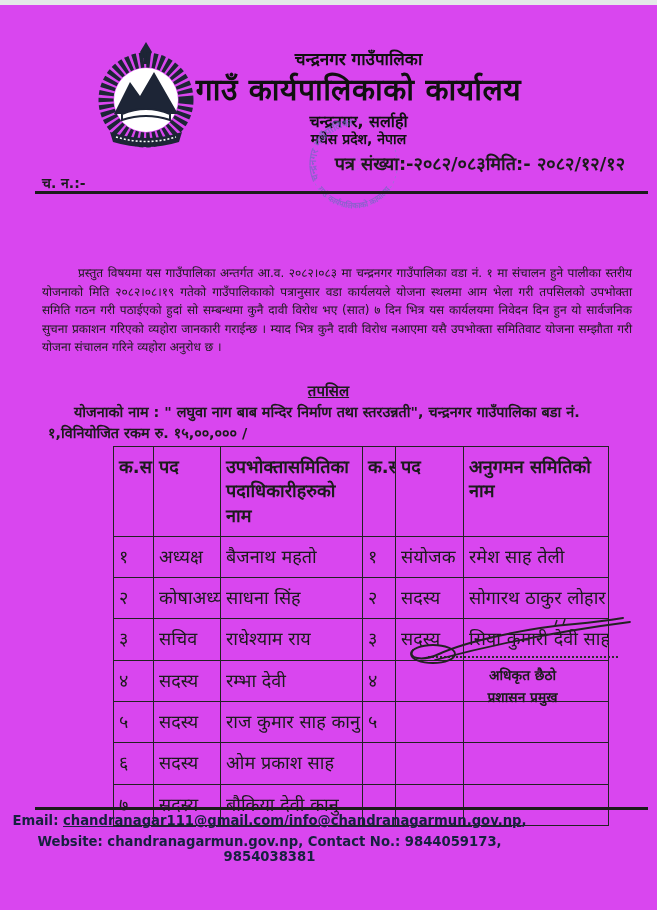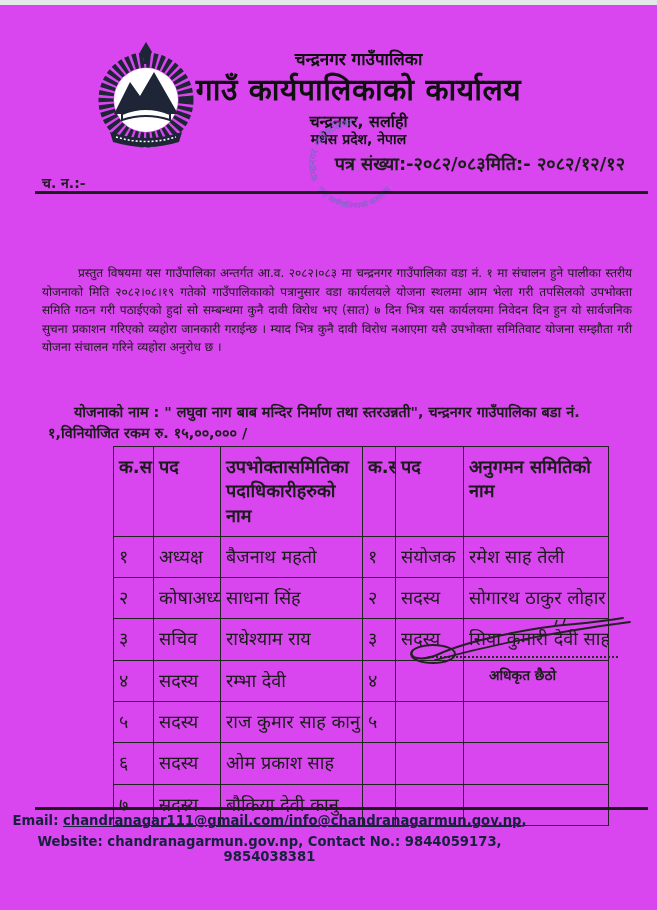--- a/index.html
+++ b/index.html
@@ -92,20 +92,21 @@
   <div class="meta-row">
     <span>पत्र संख्या:-२०८२/०८३</span>
     <span>मिति:- २०८२/१२/१२</span>
   </div>
   <div class="ref-no">च. न.:-</div>
   <div class="head-rule"></div>
 
 
   <div class="body-par">प्रस्तुत विषयमा यस गाउँपालिका अन्तर्गत आ.व. २०८२।०८३ मा चन्द्रनगर गाउँपालिका वडा नं. १ मा संचालन हुने पालीका  स्तरीय योजनाको मिति २०८२।०८।१९ गतेको गाउँपालिकाको पत्रानुसार वडा कार्यलयले योजना स्थलमा आम भेला गरी तपसिलको उपभोक्ता समिति गठन गरी पठाईएको हुदां सो सम्बन्धमा कुनै दावी विरोध भए (सात) ७ दिन भित्र यस कार्यलयमा निवेदन दिन हुन यो सार्वजनिक सुचना प्रकाशन गरिएको व्यहोरा जानकारी गराईन्छ । म्याद भित्र कुनै दावी विरोध नआएमा यसै उपभोक्ता समितिवाट योजना सम्झौता गरी योजना संचालन गरिने व्यहोरा अनुरोध छ ।</div>
 
+  <div class="tapasil">तपसिल</div>
   <div class="plan1">योजनाको नाम : " लघुवा नाग बाब मन्दिर निर्माण तथा स्तरउन्नती", चन्द्रनगर गाउँपालिका बडा नं.</div>
   <div class="plan2">१,विनियोजित रकम रु. १५,००,००० /</div>
 
   <table class="tbl">
     <colgroup>
       <col style="width:40px">
         <col style="width:67px">
         <col style="width:142px">
       <col style="width:33px">
         <col style="width:68px">
@@ -183,20 +184,21 @@
 
   <div class="sig-wrap">
     <svg class="sig-scribble" viewBox="0 0 235 52" aria-hidden="true">
       <path d="M8 34 C2 42 16 46 34 38 C60 26 120 12 170 8 C190 6 205 4 218 2" fill="none" stroke="#222" stroke-width="2" stroke-linecap="round"></path>
       <path d="M30 44 C60 36 130 18 225 6" fill="none" stroke="#222" stroke-width="1.8" stroke-linecap="round"></path>
       <ellipse cx="28" cy="38" rx="22" ry="9" fill="none" stroke="#222" stroke-width="1.8"></ellipse>
       <path d="M150 10 l2 -6 M158 9 l2 -6" stroke="#222" stroke-width="1.5"></path>
     </svg>
     <span class="sig-dots"></span>
     <div class="sig-post">अधिकृत छैठो</div>
+    <div class="sig-post">प्रशासन प्रमुख</div>
   </div>
 
   <div class="foot-rule"></div>
   <div class="foot foot-email">
     <span>Email:</span>
     <a href="#" class="email-link">chandranagar111@gmail.com/info@chandranagarmun.gov.np</a><span>,</span>
   </div>
   <div class="foot foot-web">Website: chandranagarmun.gov.np,  Contact No.: 9844059173, 9854038381</div>
 </div>
 

